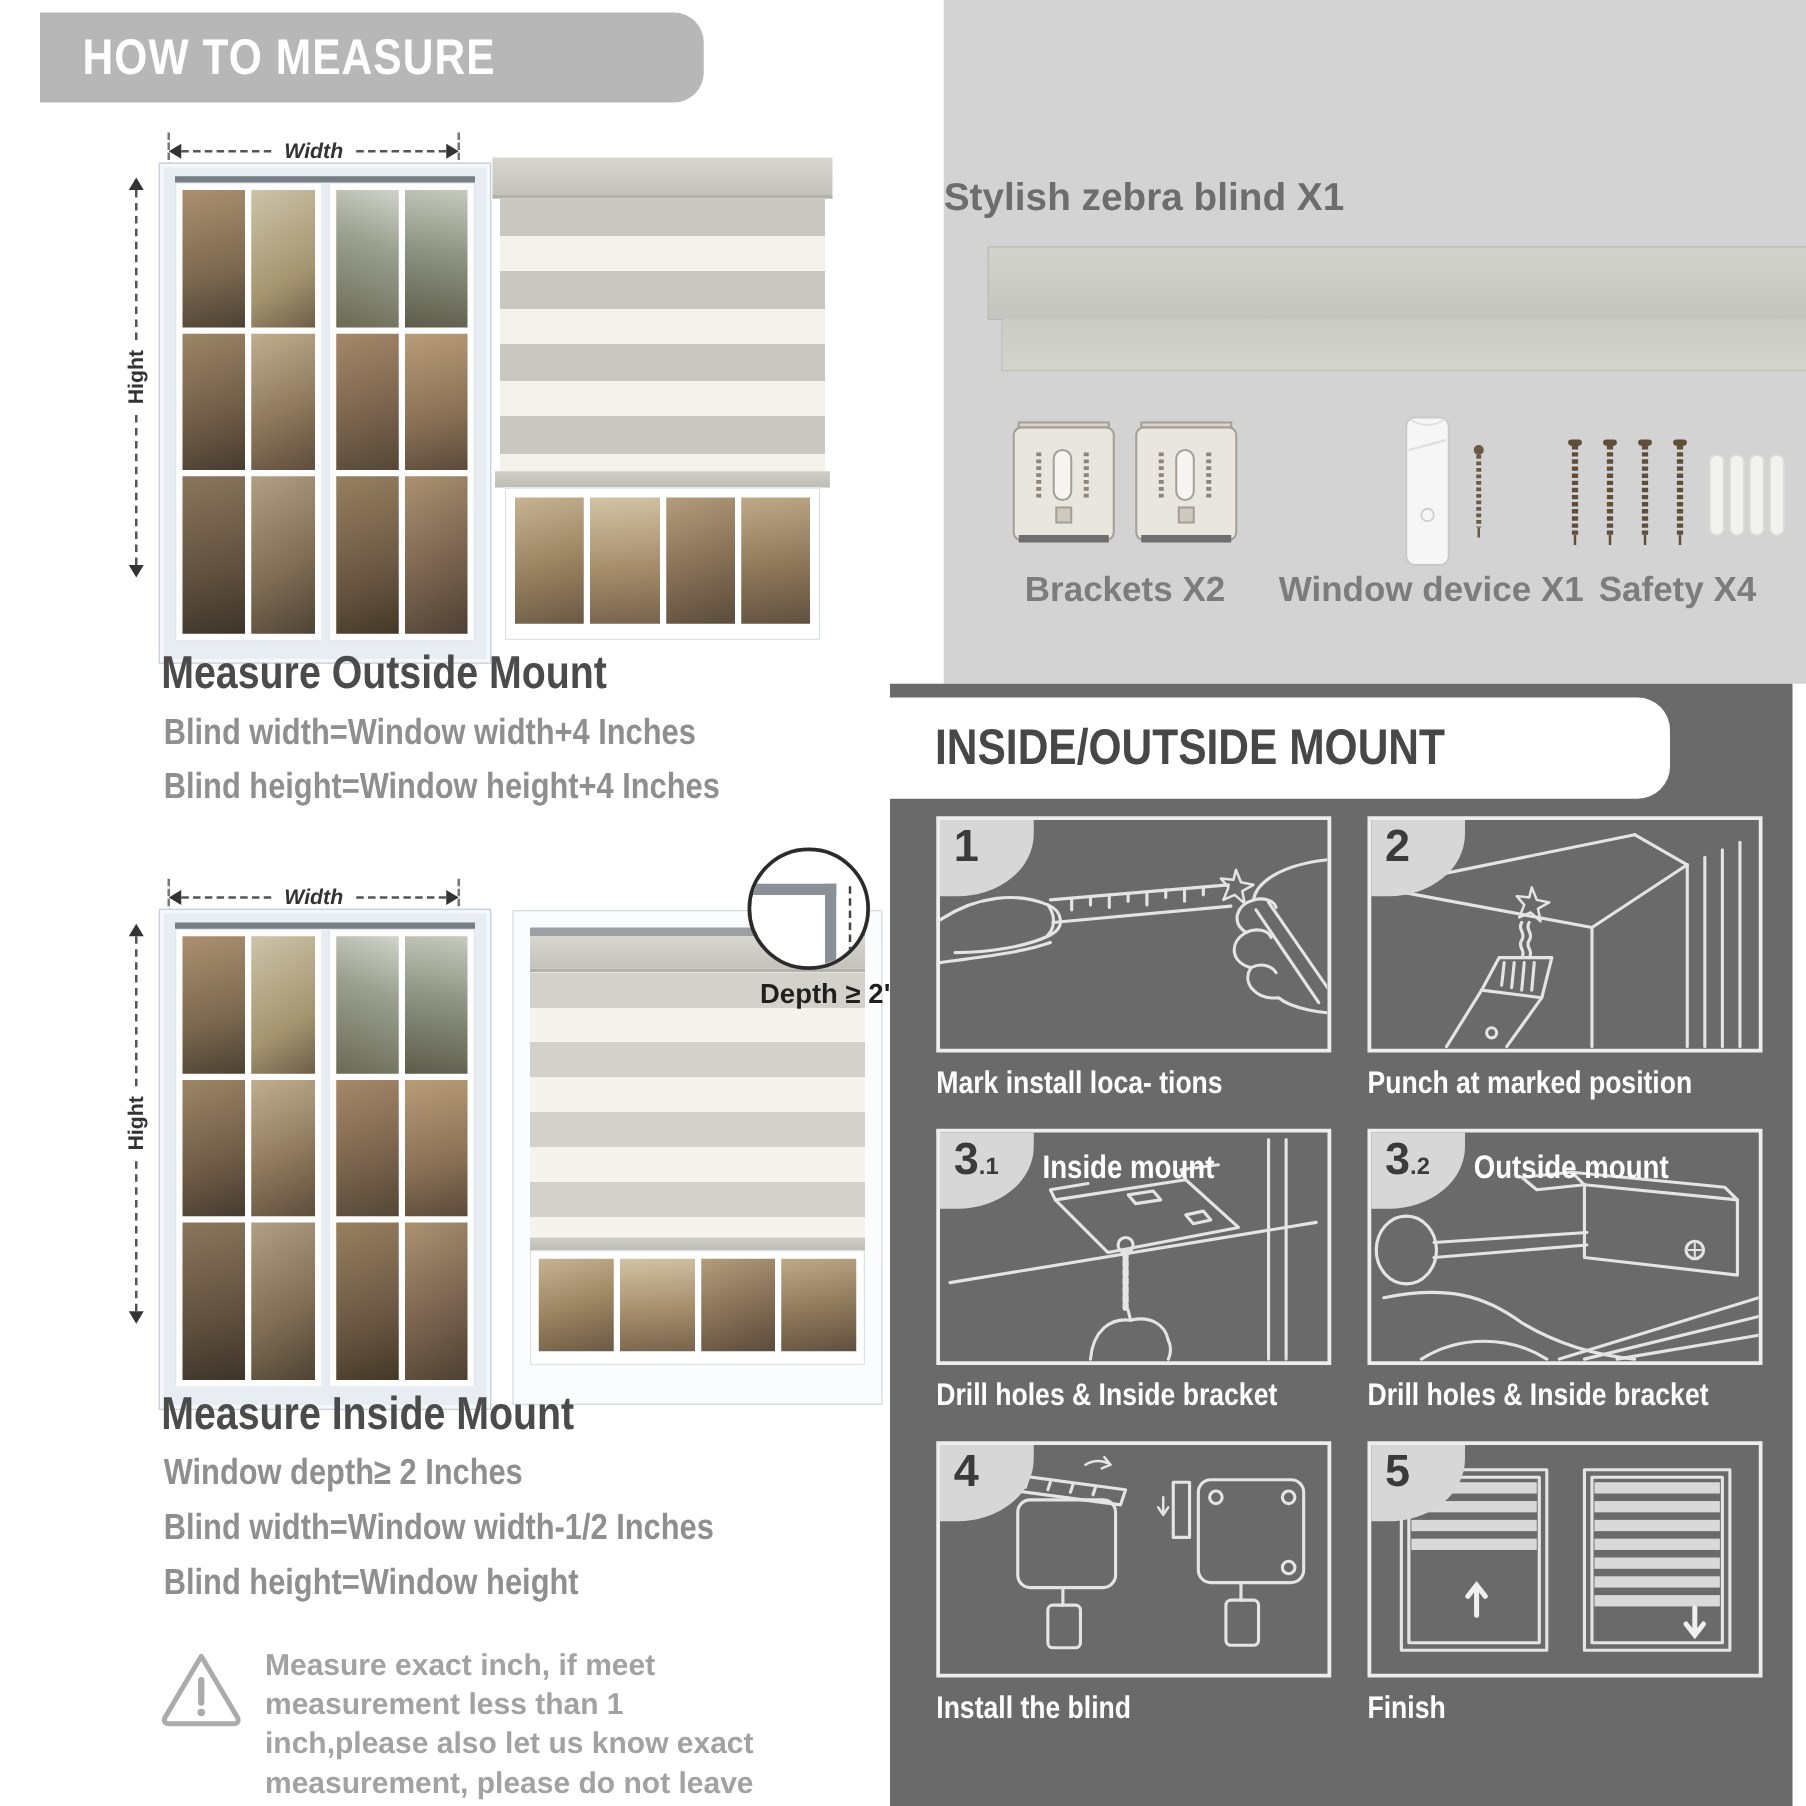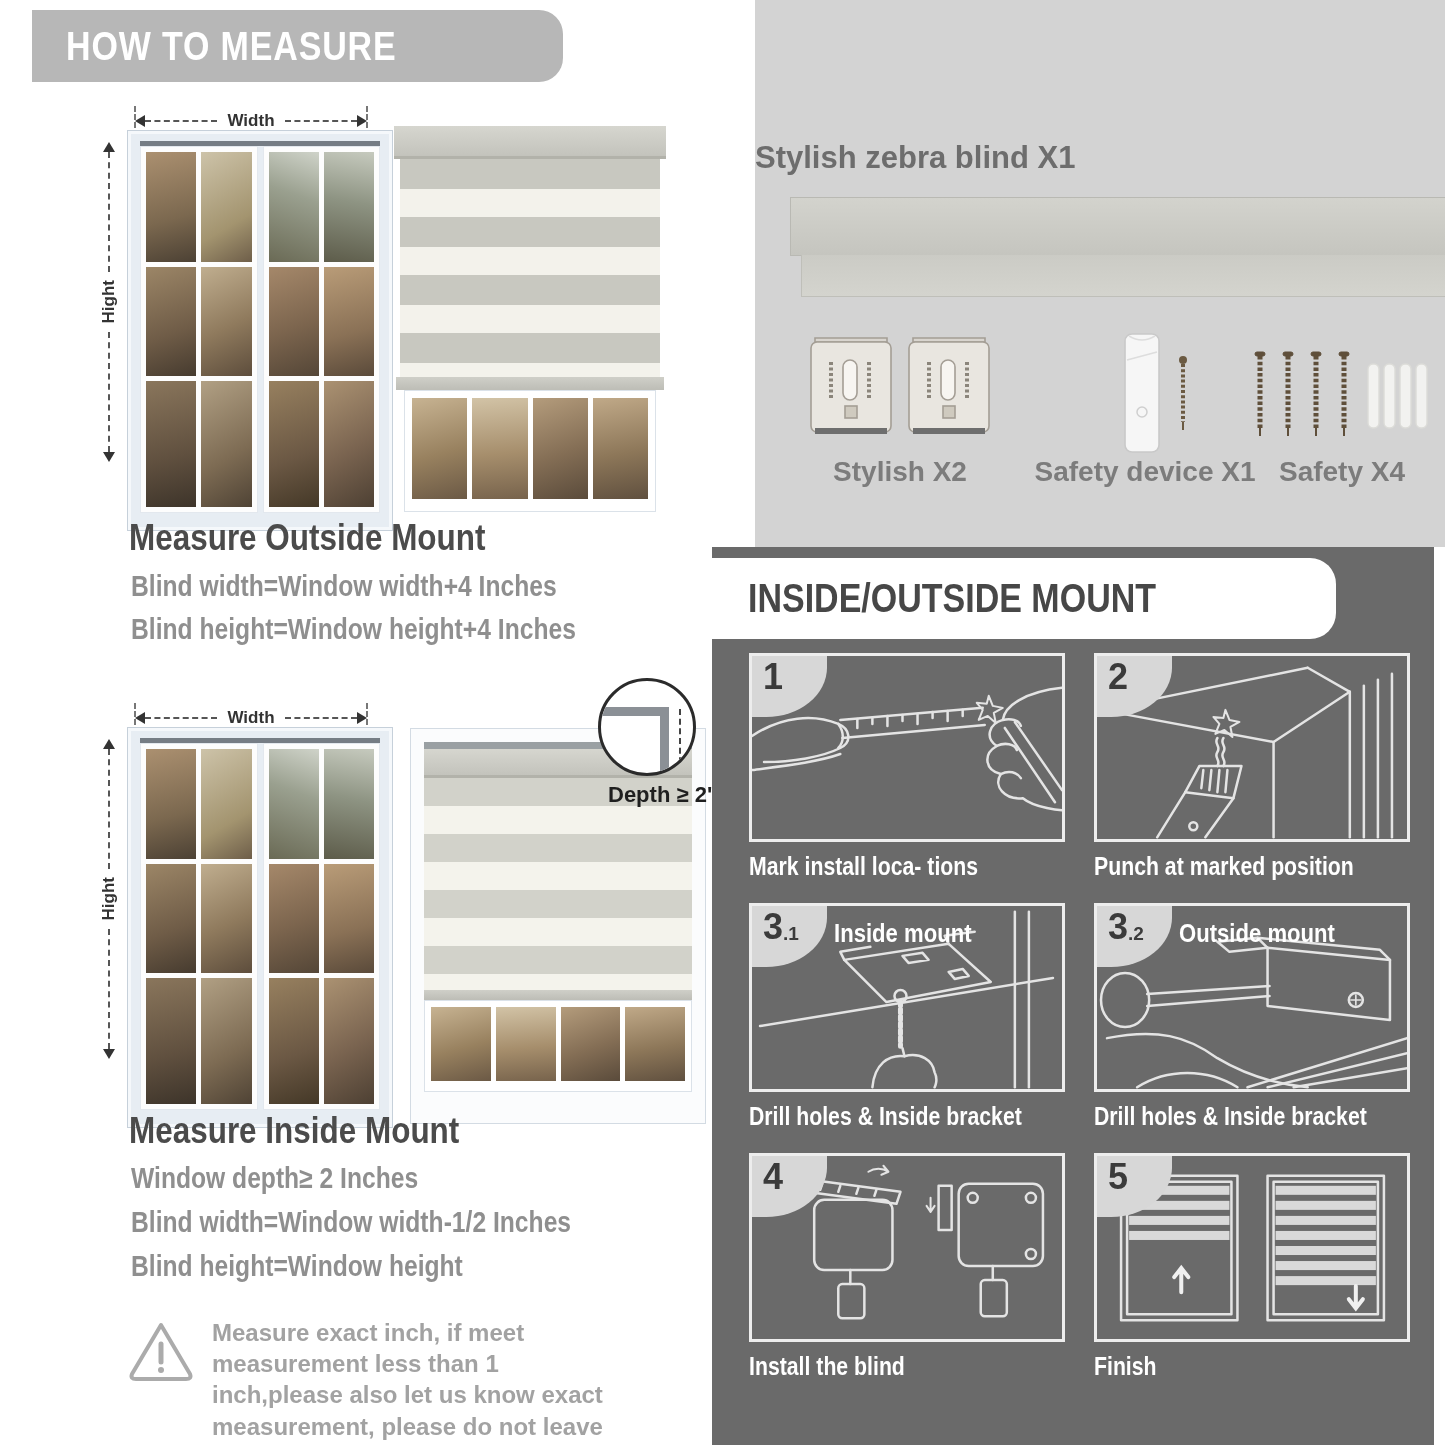--- a/index.html
+++ b/index.html
@@ -16,21 +16,21 @@
     color:#fff; font-size:40px; font-weight:700; letter-spacing:1px; }
 
   
   .harrow { display:flex; align-items:center; height:18px; }
   .harrow::before, .harrow::after { content:""; position:absolute; top:-6px; bottom:-6px; border-left:2px dashed #777; }
   .harrow::before { left:-1px; } .harrow::after { right:-1px; }
   .aline { flex:1; border-top:2px dashed #555; }
   .ah { width:0; height:0; }
   .ah-l { border-top:6px solid transparent; border-bottom:6px solid transparent; border-right:10px solid #333; }
   .ah-r { border-top:6px solid transparent; border-bottom:6px solid transparent; border-left:10px solid #333; }
-  .alabel { margin:0 10px; font-size:17px; font-weight:700; color:#333; }
+  .alabel { margin:0 10px; font-size:17px; font-weight:700; color:#333;font-style:italic; }
   .varrow { display:flex; flex-direction:column; align-items:center; width:18px; }
   .vline { flex:1; border-left:2px dashed #555; }
   .ah-u { border-left:6px solid transparent; border-right:6px solid transparent; border-bottom:10px solid #333; }
   .ah-d { border-left:6px solid transparent; border-right:6px solid transparent; border-top:10px solid #333; }
   .vlabel { margin:8px 0; font-size:17px; font-weight:700; color:#333;
             writing-mode:vertical-rl; transform:rotate(180deg); }
 
   
   .window { background:#e7edf3; border:1px solid #c6d0da; box-shadow:inset 0 0 0 3px #f5f8fb;
             padding:15px 12px 17px; display:flex; gap:5px; }
@@ -297,24 +297,24 @@
       </g>
       <g fill="#f2f2f0" stroke="#dcdcd8" stroke-width="1.4">
         <rect x="116" y="14" width="11" height="64" rx="5"></rect>
         <rect x="132" y="14" width="11" height="64" rx="5"></rect>
         <rect x="148" y="14" width="11" height="64" rx="5"></rect>
         <rect x="164" y="14" width="11" height="64" rx="5"></rect>
       </g>
     </svg>
 
     <div class="item-label" style="left:30px; width:230px;">
-      <span class="cxc">Stylish X2</span>
+      <span class="cxc">Brackets X2</span>
     </div>
     <div class="item-label" style="left:265px; width:250px;">
-      <span class="cxc">Safety device X1</span>
+      <span class="cxc">Window device X1</span>
     </div>
     <div class="item-label" style="left:502px; width:170px;">
       <span class="cxc">Safety X4</span>
     </div>
   </div>
 
   <div class="abs right-bottom">
     <div class="mount-banner">
       <span class="cx">INSIDE/OUTSIDE MOUNT</span>
     </div>

